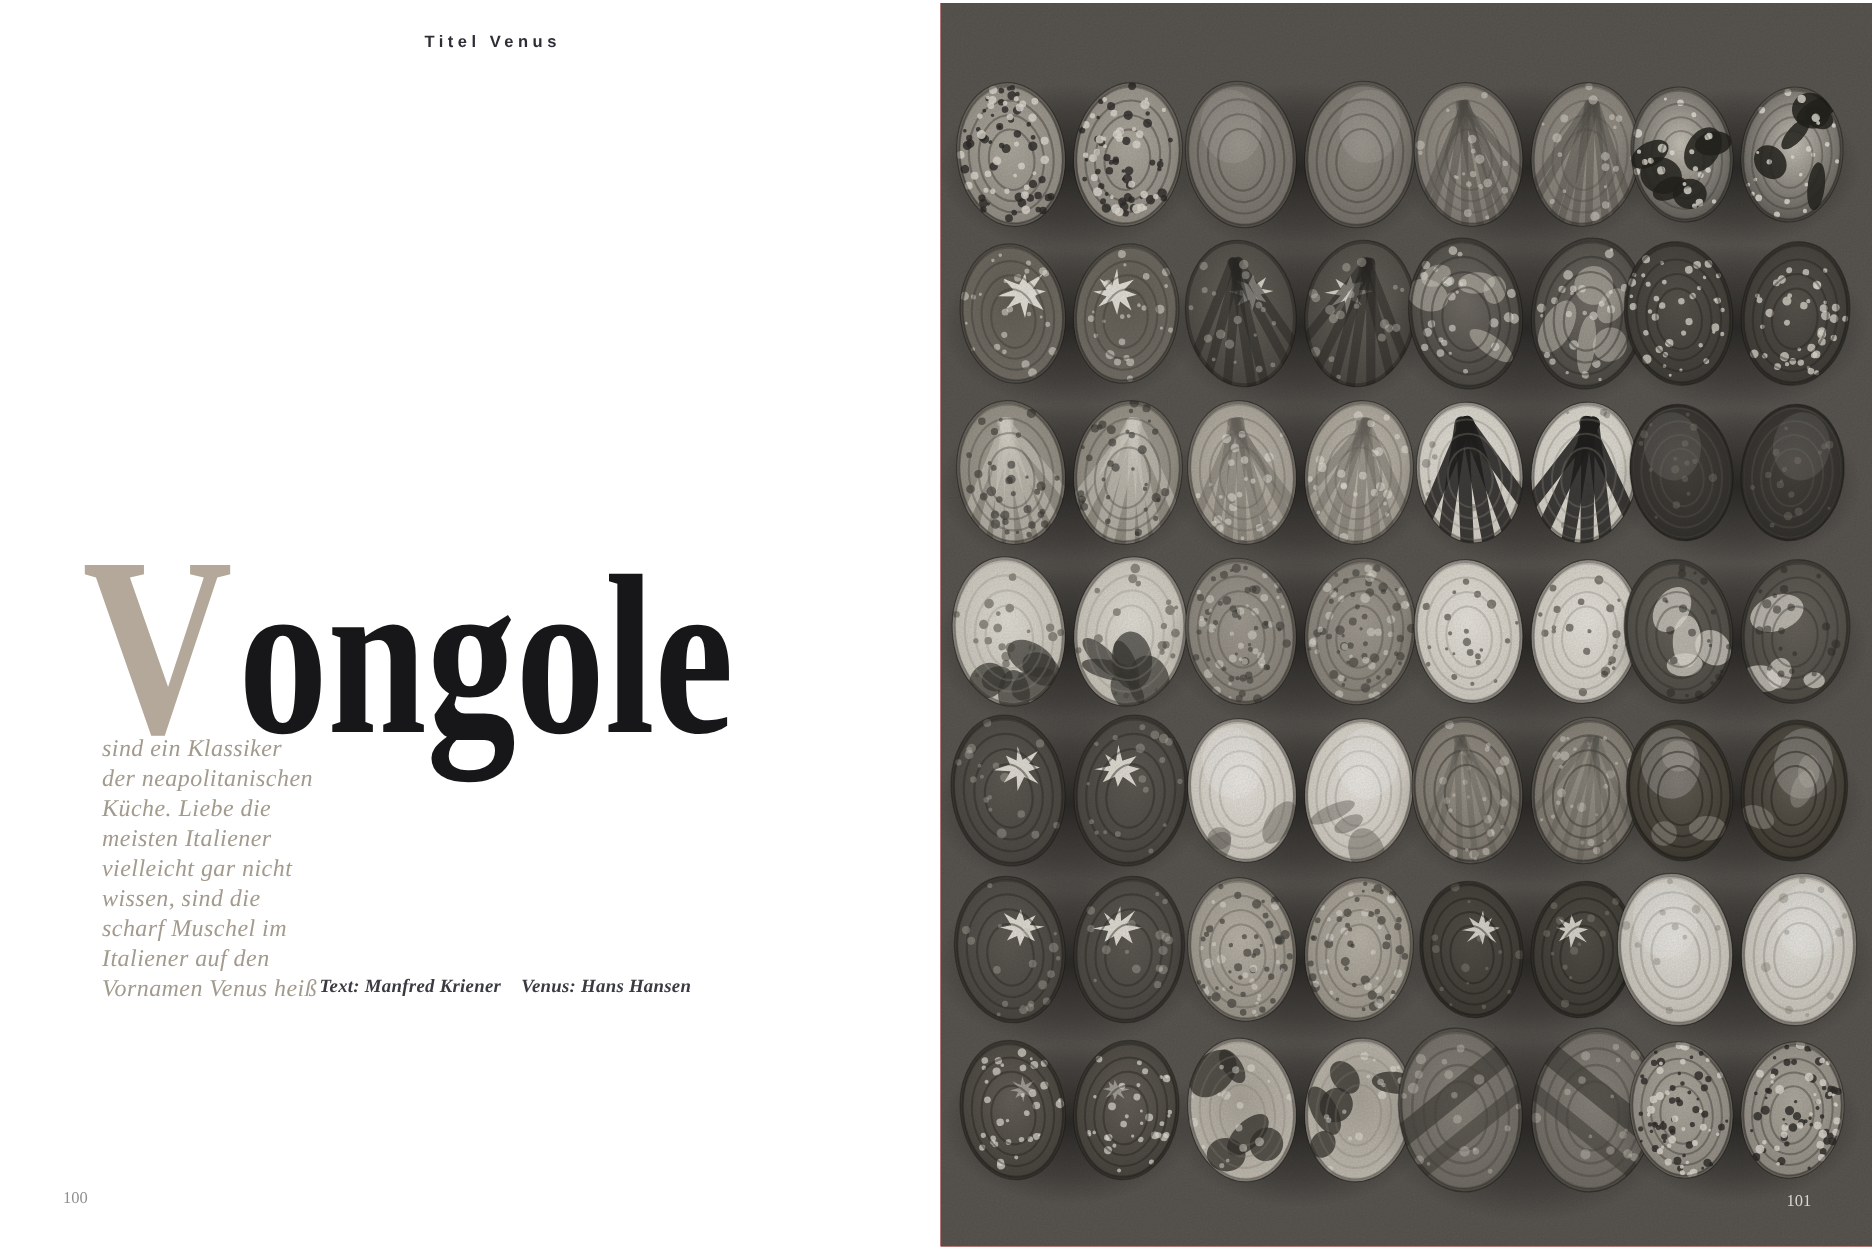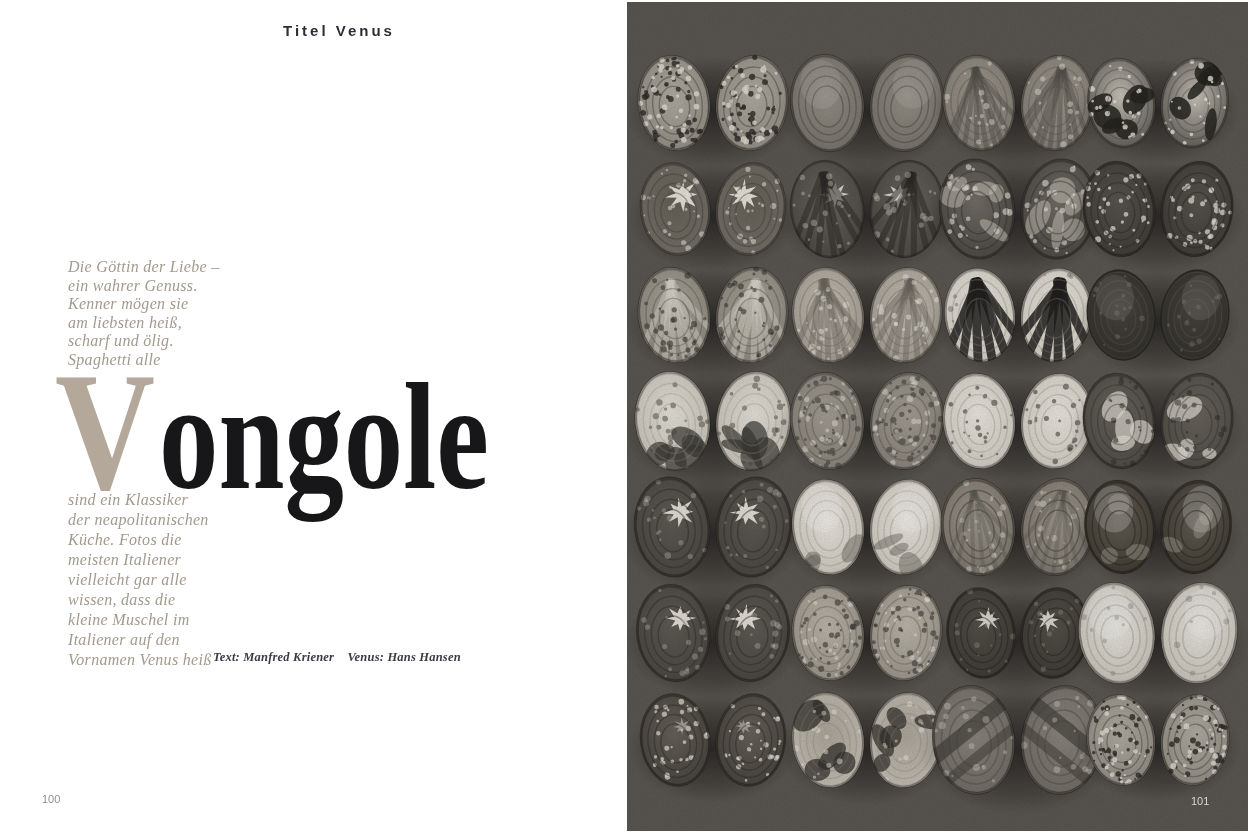--- a/index.html
+++ b/index.html
@@ -5,72 +5,64 @@
   html,body{margin:0;padding:0;}
   body{
     width:1250px;height:834px;position:relative;background:#ffffff;
     font-family:"Liberation Serif", serif;overflow:hidden;
   }
   .spread{position:absolute;inset:0;}
   
   .left-page{position:absolute;left:0;top:0;width:627px;height:834px;background:#ffffff;}
   .kicker{
     position:absolute;left:283px;top:22px;
-    font-family:"Liberation Sans",sans-serif;font-size:15px;font-weight:700;
+    font-family:"Liberation Sans",sans-serif;font-size:11px;font-weight:700;
     letter-spacing:3px;color:#2c2d35;
   }
   .intro{position:absolute;font-style:italic;color:#a39a8e;letter-spacing:.3px;}
   .intro-top{left:68px;top:258px;font-size:16px;line-height:18.6px;}
   .intro-bottom{left:68px;top:490px;font-size:16px;line-height:20px;font-style:italic;}
   .headline-svg{position:absolute;left:55px;top:366px;overflow:visible;}
   .credits{
     position:absolute;left:213px;top:650px;font-size:12.5px;font-weight:700;font-style:italic;
     color:#3a3b42;letter-spacing:.2px;
   }
   .credits span{margin-right:10px;}
-  .pn{position:absolute;font-family:Liberation Sans, sans-serif;font-size:11px;}
+  .pn{position:absolute;font-family:Liberation Serif, serif;font-size:11px;}
   .pn-left{left:42px;top:793px;color:#8f8f8f;}
   .pn-right{left:564px;top:793px;color:#d9d6d1;}
   
   .photo-panel{
     position:absolute;left:627px;top:2px;width:621px;height:829px;
     background:#b91c1c;
   }
   .photo-panel svg{position:absolute;inset:0;}
 </style>
 </head>
 <body>
 
 <div class="spread">
 
   <div class="left-page">
     <div class="kicker">Titel Venus</div>
 
-    <div class="intro intro-top">
-        <div>Die Göttin der Liebe –</div>
-        <div>ein wahrer Genuss.</div>
-        <div>Kenner mögen sie</div>
-        <div>am liebsten heiß,</div>
-        <div>scharf und ölig.</div>
-        <div>Spaghetti alle</div>
-      </div>
 
     <svg class="headline-svg" width="450" height="180">
       <text x="0" y="122" font-family="Liberation Serif, serif" font-weight="700" font-size="170" textLength="100" lengthAdjust="spacingAndGlyphs" fill="#b3a899">V</text>
       <text x="104" y="122" font-family="Liberation Serif, serif" font-weight="700" font-size="152" textLength="330" lengthAdjust="spacingAndGlyphs" fill="#17171a">ongole</text>
     </svg>
 
     <div class="intro intro-bottom">
         <div>sind ein Klassiker</div>
         <div>der neapolitanischen</div>
-        <div>Küche. Fotos die</div>
+        <div>Küche. Liebe die</div>
         <div>meisten Italiener</div>
-        <div>vielleicht gar alle</div>
-        <div>wissen, dass die</div>
-        <div>kleine Muschel im</div>
+        <div>vielleicht gar nicht</div>
+        <div>wissen, sind die</div>
+        <div>scharf Muschel im</div>
         <div>Italiener auf den</div>
         <div>Vornamen Venus heiß</div>
       </div>
 
     <div class="credits">
       <span>Text: Manfred Kriener</span>
       <span>Venus: Hans Hansen</span>
     </div>
 
     <div class="pn pn-left">100</div>

